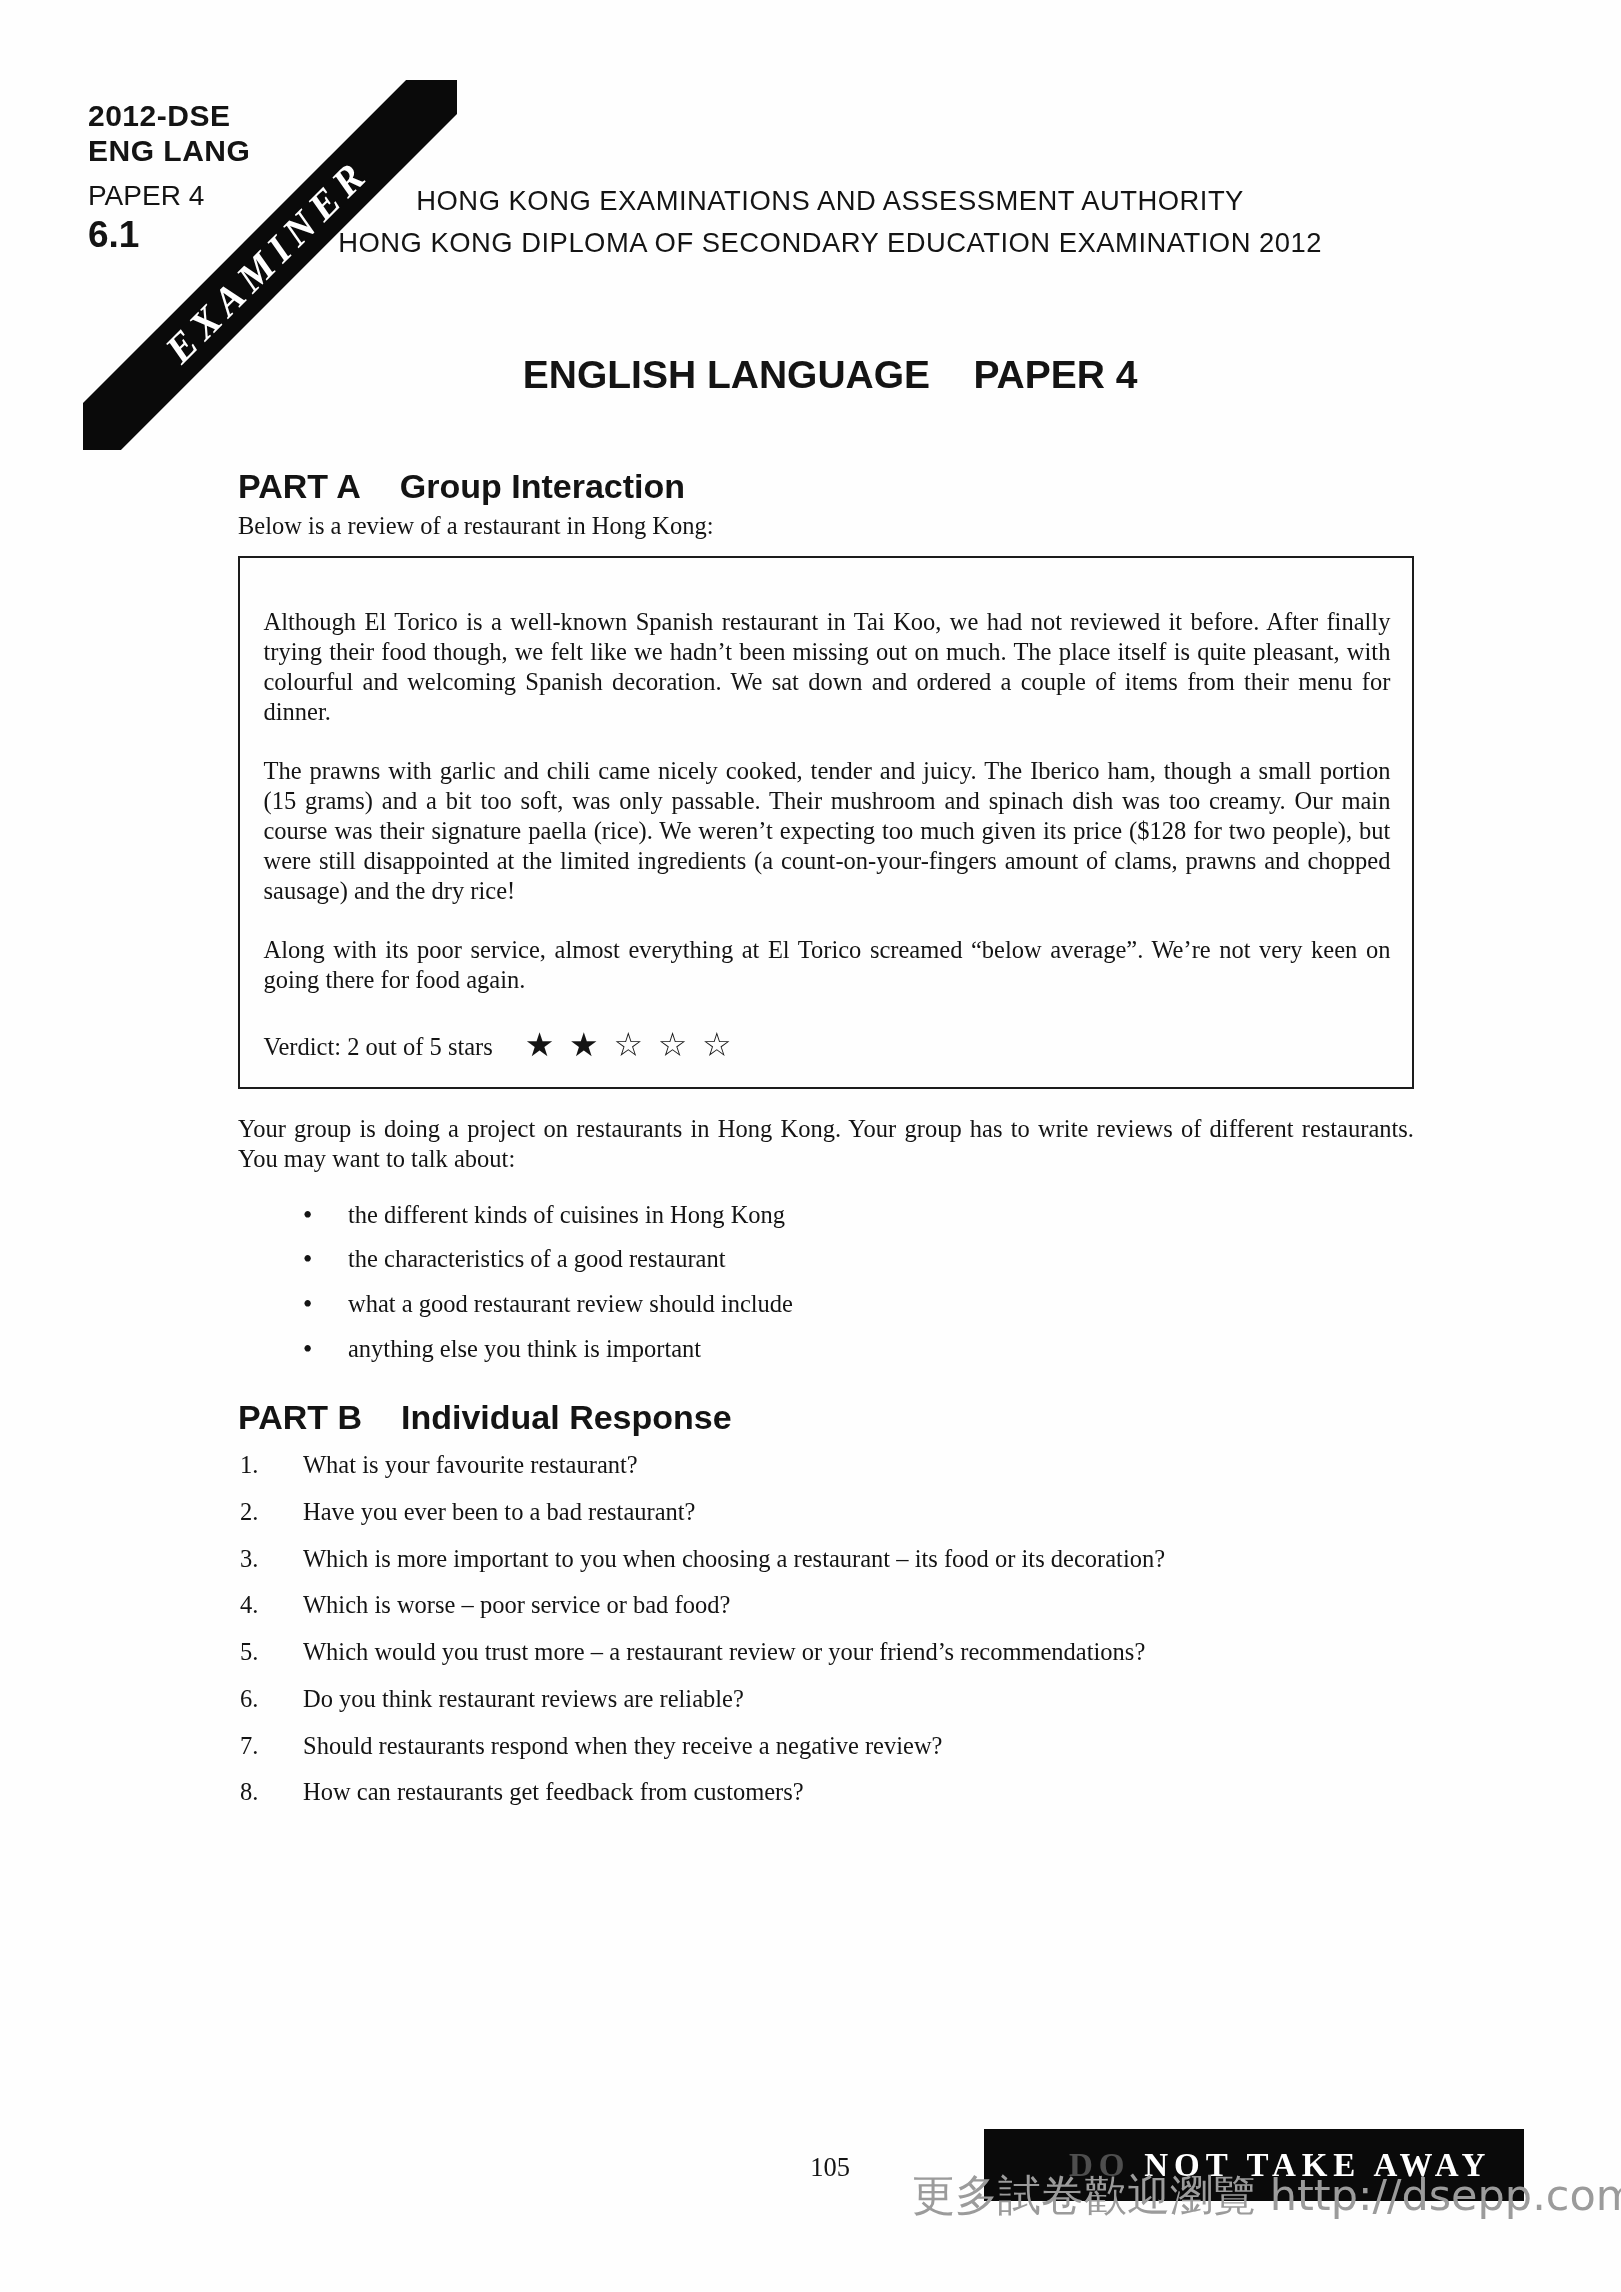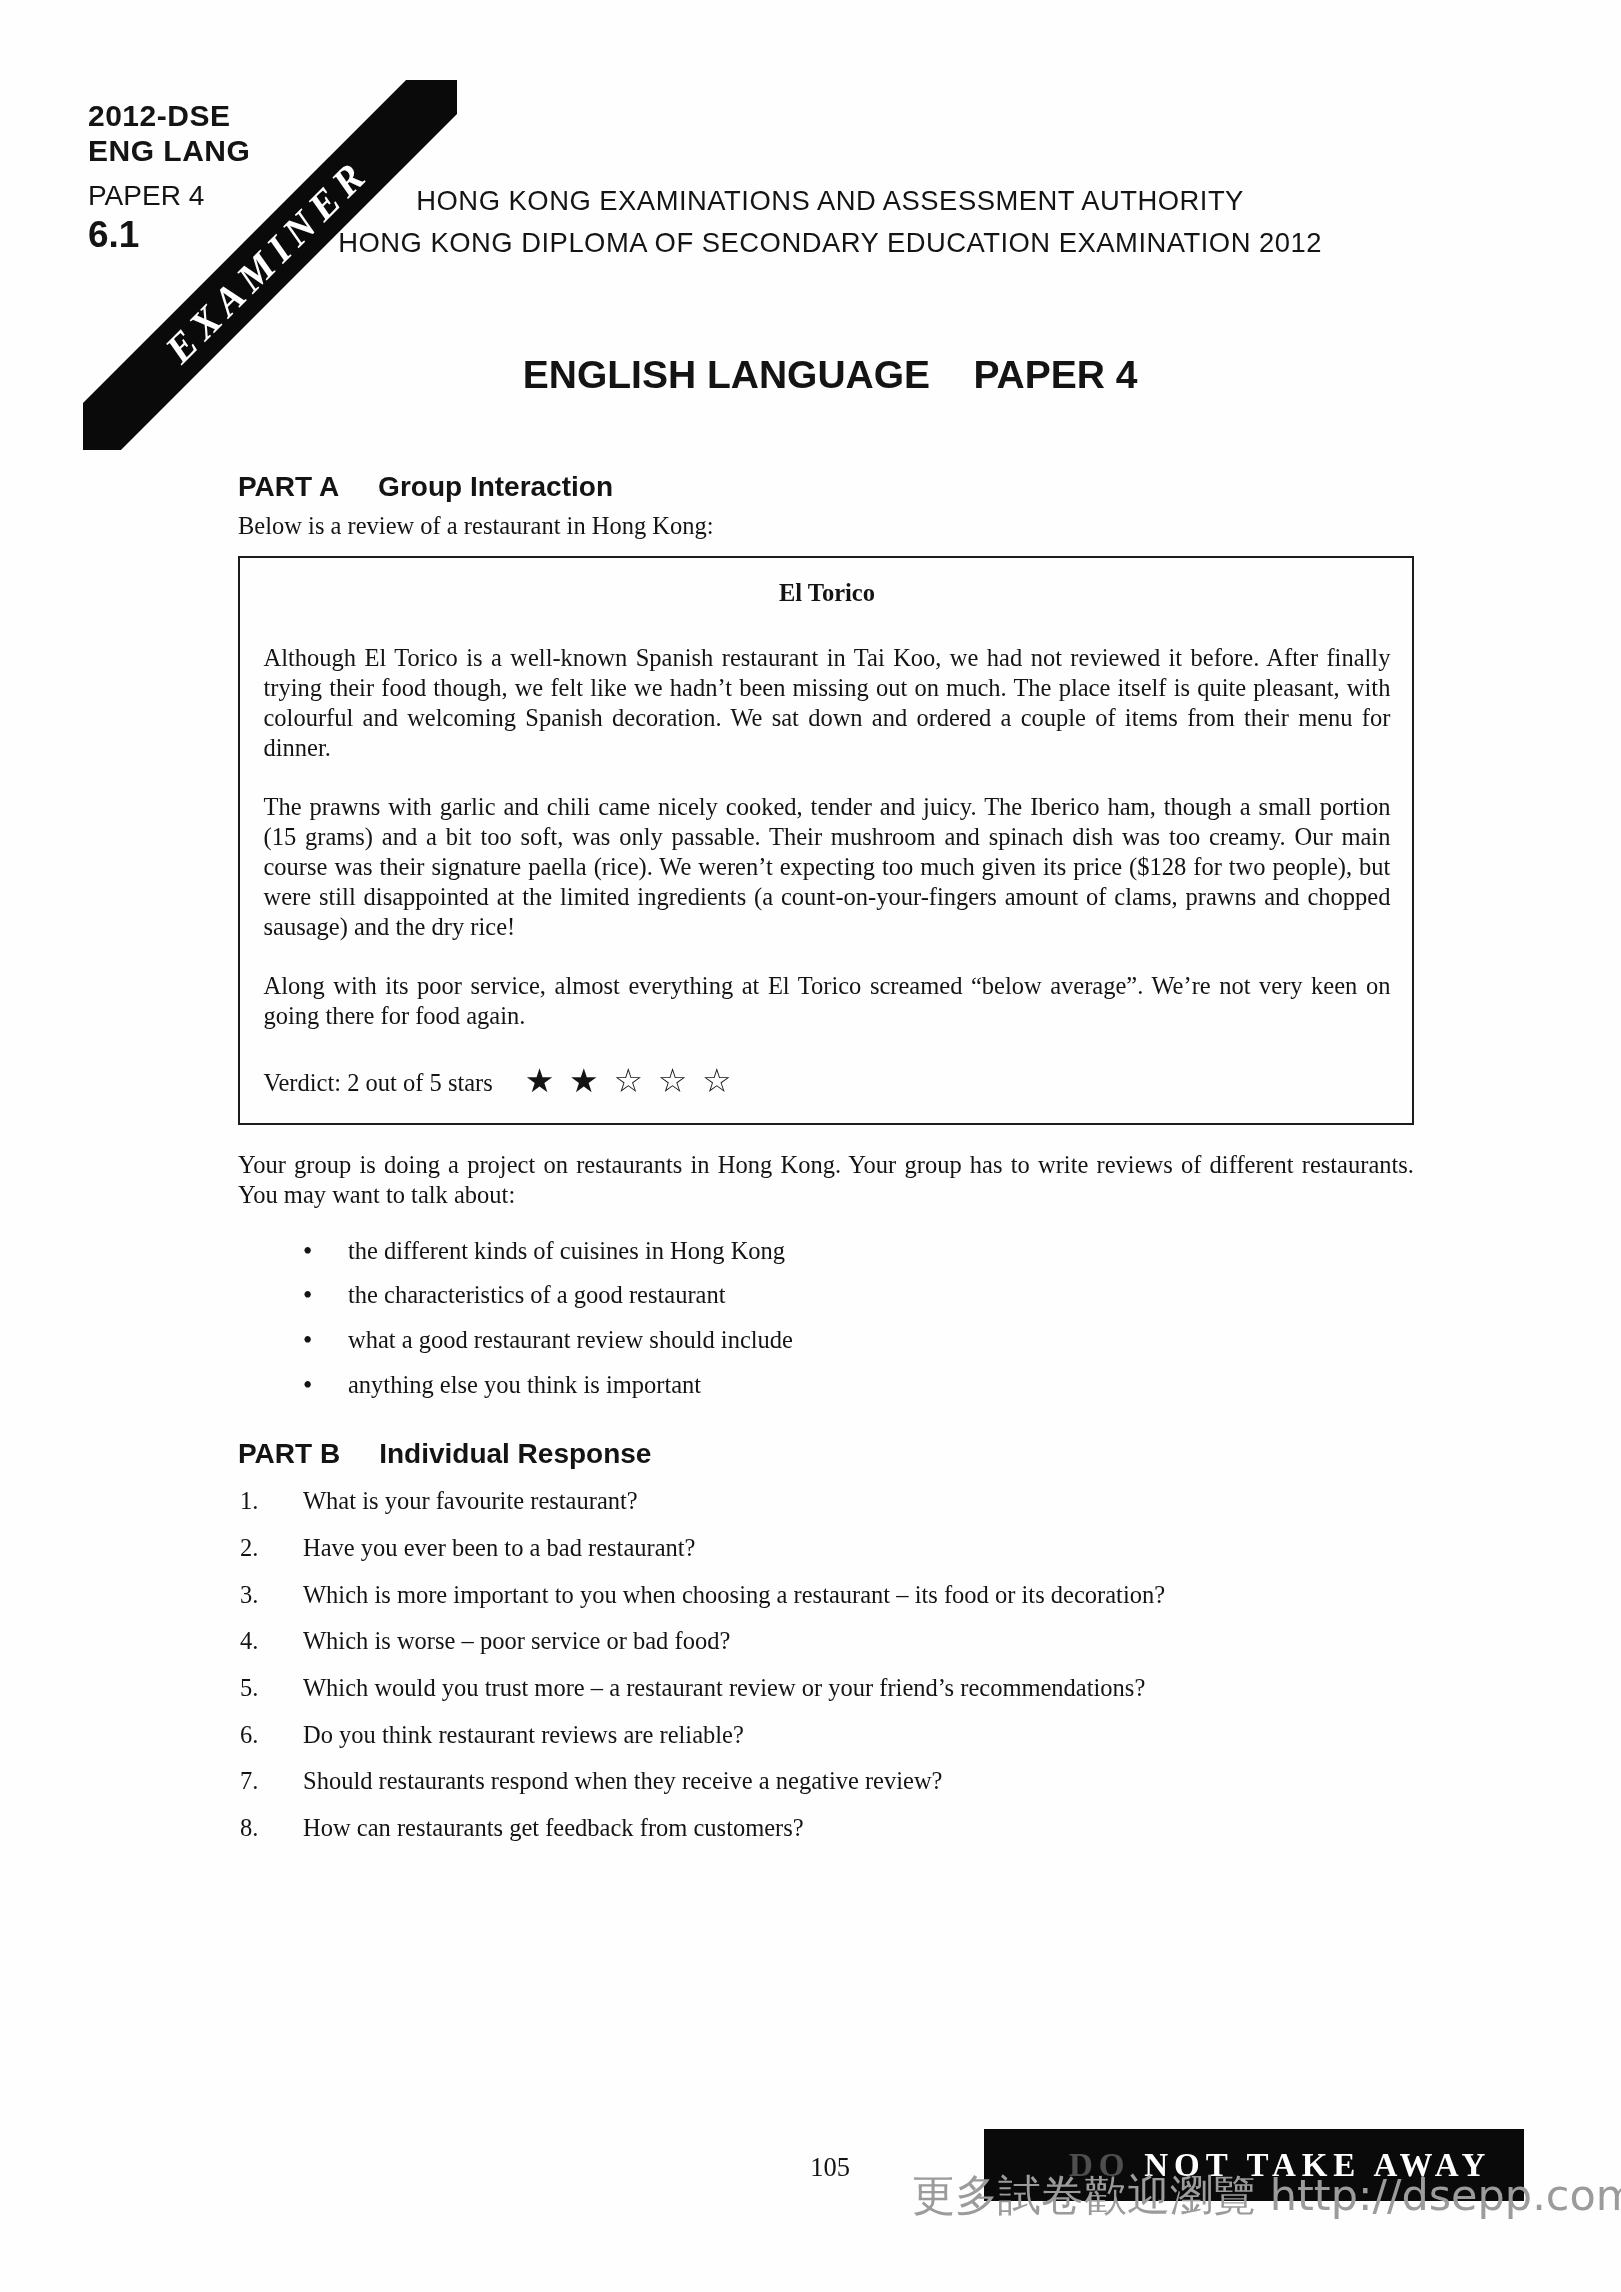--- a/index.html
+++ b/index.html
@@ -66,21 +66,21 @@
     letter-spacing:0px;
   }
 
   
   .content{
     position:absolute;left:238px;top:470px;width:1176px;
     font-size:24.5px;line-height:30px;
   }
   .part-heading{
     font-family:"Liberation Sans", sans-serif;
-    font-weight:700;font-size:28px;line-height:33px;
+    font-weight:700;font-size:34px;line-height:33px;
     display:flex;gap:39px;
   }
   .intro{margin-top:7.8px;}
 
   .review-box{
     margin-top:15.7px;
     border:2.9px solid #1c1c1c;
     padding:13.7px 21.6px 23.5px 23.5px;
   }
   .review-title{
@@ -174,21 +174,20 @@
   <div class="content">
 
     <div class="part-heading">
       <span>PART A</span>
       <span>Group Interaction</span>
     </div>
 
     <div class="intro">Below is a review of a restaurant in Hong Kong:</div>
 
     <div class="review-box">
-      <div class="review-title">El Torico</div>
 
       <div>
 
           <p>Although El Torico is a well-known Spanish restaurant in Tai Koo, we had not reviewed it before. After finally trying their food though, we felt like we hadn’t been missing out on much. The place itself is quite pleasant, with colourful and welcoming Spanish decoration. We sat down and ordered a couple of items from their menu for dinner.</p>
 
           <p>The prawns with garlic and chili came nicely cooked, tender and juicy. The Iberico ham, though a small portion (15 grams) and a bit too soft, was only passable. Their mushroom and spinach dish was too creamy. Our main course was their signature paella (rice). We weren’t expecting too much given its price ($128 for two people), but were still disappointed at the limited ingredients (a count-on-your-fingers amount of clams, prawns and chopped sausage) and the dry rice!</p>
 
           <p>Along with its poor service, almost everything at El Torico screamed “below average”. We’re not very keen on going there for food again.</p>
         </div>
 

